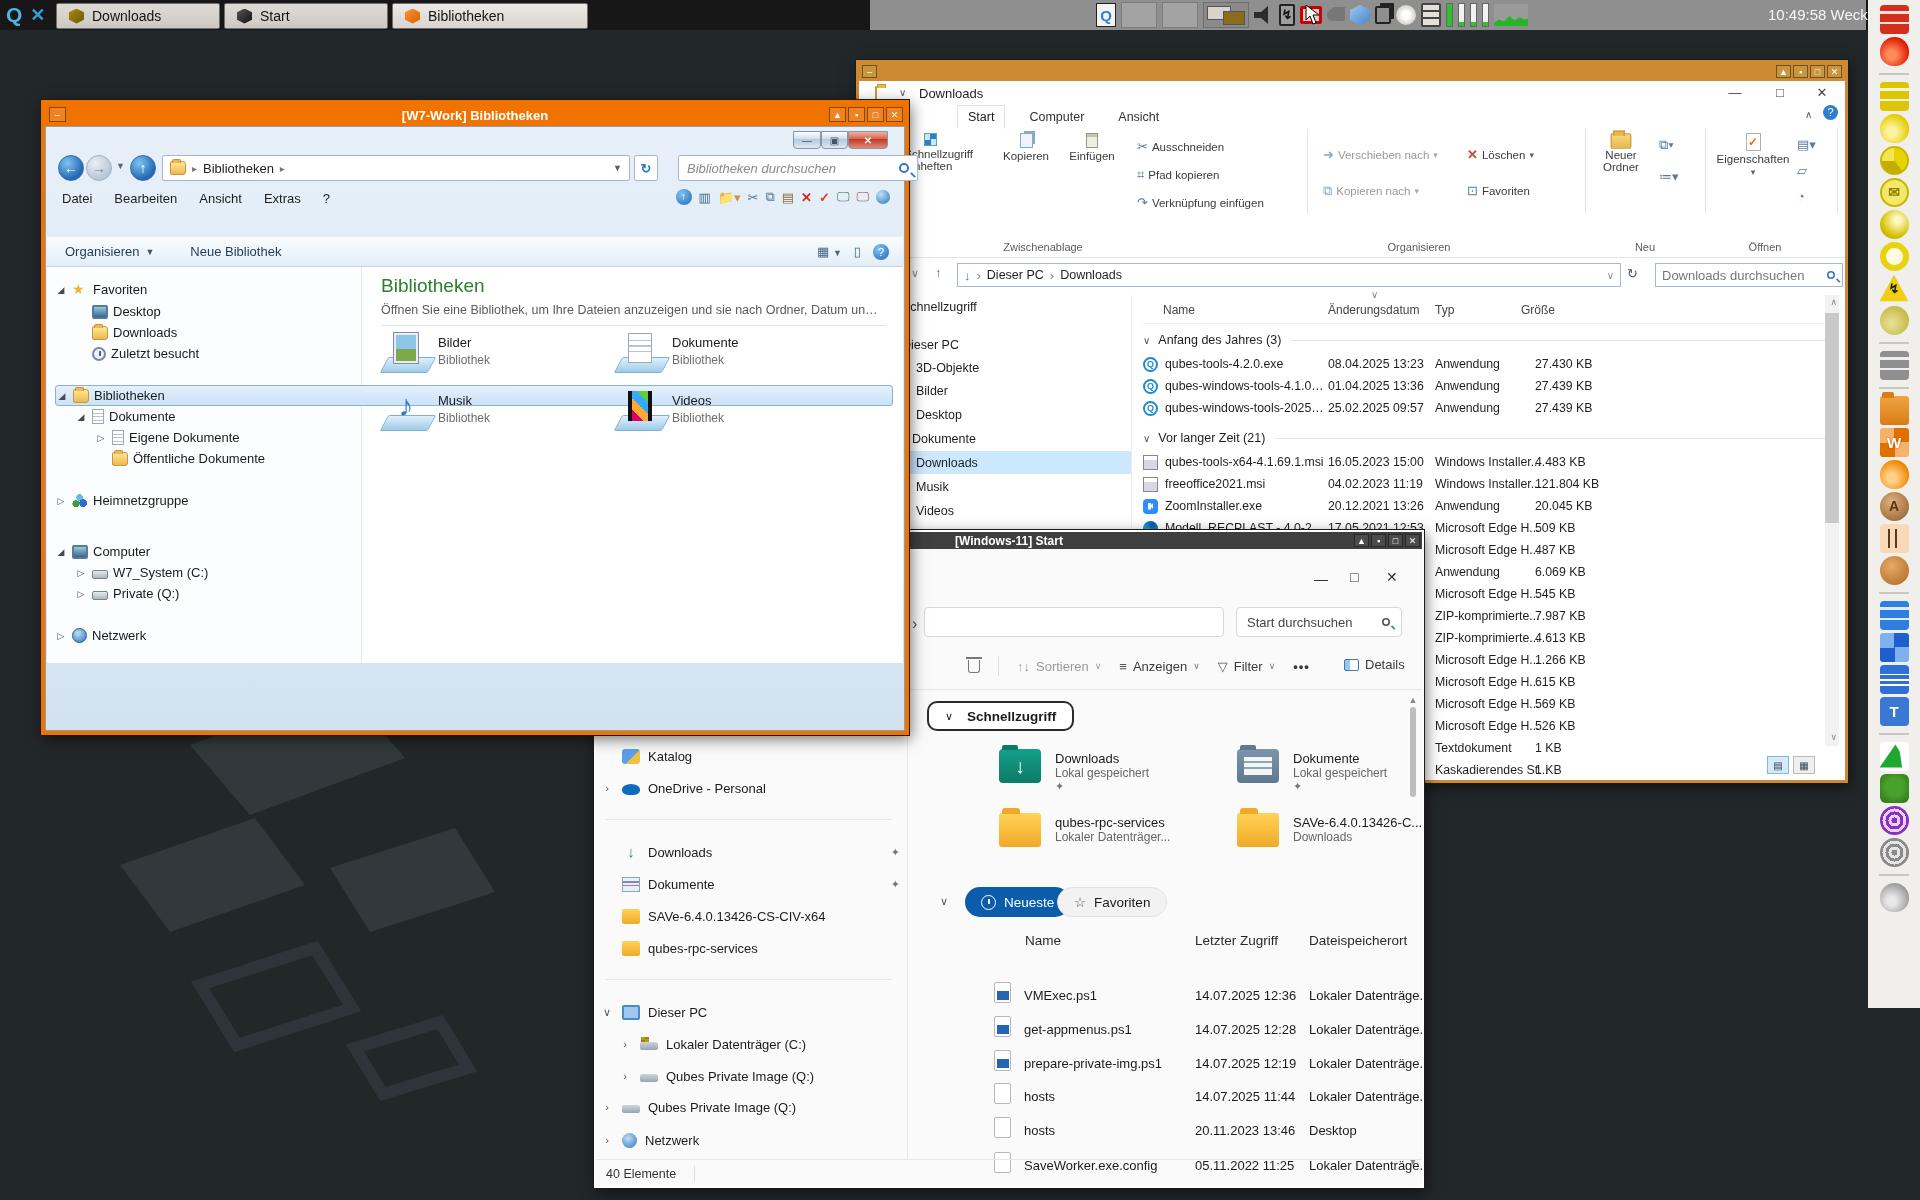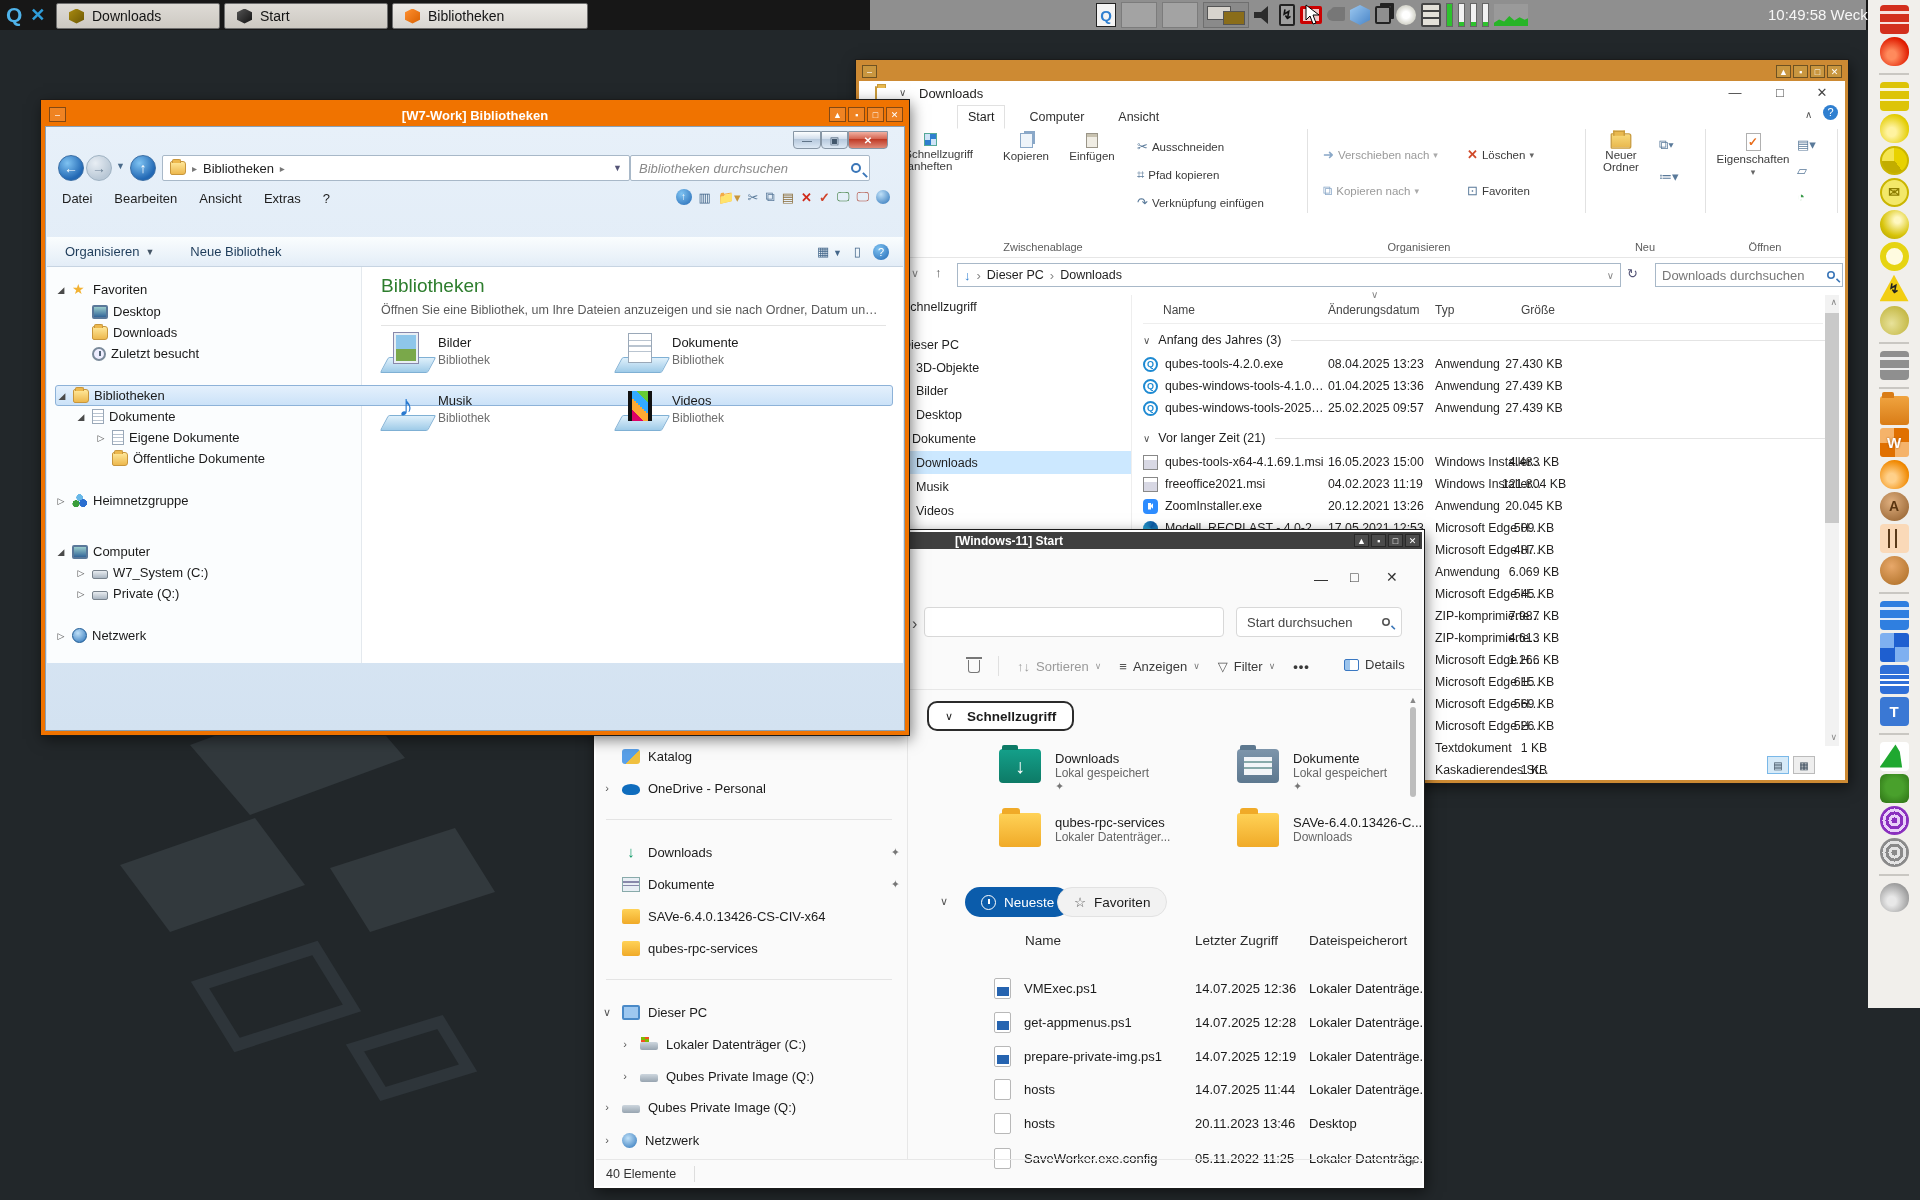--- a/index.html
+++ b/index.html
@@ -153,21 +153,21 @@
   .crumb{font-size:12.5px;color:#1e1e1e}
   .w10nav{font-size:12.5px;color:#1e1e1e}
   .w10nav .nrow{position:absolute;left:0;width:272px;height:23px;display:flex;align-items:center;gap:7px}
   .w10nav .nrow.sel{background:#cce8ff}
   .hcol{position:absolute;top:0;font-size:12px;color:#444}
   .wrow{position:relative;height:22px;display:flex;align-items:center}
   .ricon{position:absolute;left:284px;width:15px;height:15px}
   .rname{position:absolute;left:306px;width:160px;font-size:12.3px}
   .rdate{position:absolute;left:469px;width:105px;font-size:12.3px}
   .rtyp{position:absolute;left:576px;width:118px;font-size:12.3px}
-  .rsize{position:absolute;left:640px;width:70px;text-align:center;font-size:12.3px}
+  .rsize{position:absolute;left:676px;width:70px;text-align:left;font-size:12.3px}
   .grph{position:relative;height:26px;display:flex;align-items:center;color:#1d1d1d;font-size:12.5px}
   .grph .gline{flex:1;height:1px;background:#e4e4e4;margin:0 8px 0 10px}
   .iq{border:2px solid #1e8ad2;border-radius:50%;color:#1e8ad2;font-size:9px;font-weight:bold;display:flex;align-items:center;justify-content:center}
   .iq::before{content:"Q"}
   .imsi{background:#d8d8e4;border:1px solid #888;background-image:linear-gradient(#fff 30%,#0000 30%)}
   .izoom{background:#2d8cff;border-radius:4px;position:relative}
   .izoom::after{content:"";position:absolute;inset:4px 5px;background:#fff;clip-path:polygon(0 0,60% 0,60% 35%,100% 10%,100% 90%,60% 65%,60% 100%,0 100%)}
   .iedge{border-radius:50%;background:conic-gradient(from 210deg,#35c1e7,#0c59a4,#35c1e7)}
   .vtoggle{width:22px;height:18px;border:1px solid #7ab8e8;background:#d6eaf8;display:flex;align-items:center;justify-content:center;font-size:10px;color:#345}
   .vtoggle.plain{border-color:#bbb;background:#eee}
@@ -196,21 +196,21 @@
   .tico-doc::before{content:"";position:absolute;top:-4px;left:3px;width:16px;height:5px;background:#5d788f;border-radius:2px 2px 0 0}
   .tico-doc::after{content:"";position:absolute;inset:8px 7px;background:#f2f5f8;background-image:linear-gradient(#0000 20%,#8aa 20% 32%,#0000 32% 55%,#8aa 55% 67%,#0000 67%)}
   .tico-fold{width:42px;height:34px;border-radius:3px;background:linear-gradient(#ffd257,#f0aa28);position:relative}
   .tico-fold::before{content:"";position:absolute;top:-5px;left:3px;width:18px;height:6px;background:#f0aa28;border-radius:3px 3px 0 0}
   .pill{height:30px;border-radius:15px;display:flex;align-items:center;gap:8px;font-size:13.5px;padding:0 16px}
   .pill.blue{background:#0b5cab;color:#fff}
   .pill.lite{background:#f2f2f2;border:1px solid #e2e2e2;color:#1b1b1b}
   .oclock{width:15px;height:15px;border:1.8px solid #fff;border-radius:50%;position:relative}
   .oclock::after{content:"";position:absolute;left:6px;top:3px;width:1.8px;height:5px;background:#fff}
   .w11hdr{font-size:13.5px;color:#2a2a2a}
-  .w11row{position:absolute;left:390px;right:30px;height:30px;display:flex;align-items:center;font-size:13px;color:#1b1b1b}
+  .w11row{position:absolute;left:390px;right:30px;height:30px;display:flex;align-items:flex-end;font-size:13px;color:#1b1b1b}
   .fi{width:17px;height:21px;background:#fff;border:1px solid #b8b8b8;border-radius:2px;position:relative}
   .fi.ips::after{content:"";position:absolute;left:2px;bottom:2px;width:12px;height:9px;background:#2664b0}
   .w11side{font-size:13px;color:#1b1b1b}
   .srow{position:absolute;left:4px;width:300px;height:30px;display:flex;align-items:center;gap:8px}
   .srow .chev{width:14px;text-align:center;color:#555;font-size:11px}
   .srow.ind{padding-left:18px}
   .ssep{position:absolute;left:10px;width:286px;height:1px;background:#e4e4e4}
   .si{width:18px;height:15px;flex:0 0 auto}
   .si.gal{background:linear-gradient(135deg,#5aa0e8 55%,#f0c040 55%);border-radius:3px}
   .si.cloud{border-radius:50% 50% 40% 40%;background:#0f6cbd;height:11px;margin-top:3px}
@@ -815,21 +815,21 @@
     <span class="ab" style="left:70px;top:34px;color:#4a6a8a;font-size:9px">▼</span>
     <span class="navcirc navback ab" style="left:84px;top:28px">↑</span>
     <div class="w7field ab" style="left:116px;top:28px;width:468px;height:26px;gap:6px;padding:0 7px">
       <span class="ti fold"></span>
       <span style="color:#777;font-size:10px">▸</span>
       <span>Bibliotheken</span>
       <span style="color:#777;font-size:10px">▸</span>
       <span style="margin-left:auto;color:#557;font-size:9px">▼</span>
     </div>
     <div class="w7field ab" style="left:588px;top:28px;width:24px;height:26px;justify-content:center;color:#2a7ab8;font-weight:bold">↻</div>
-    <div class="w7field ab" style="left:584px;top:28px;width:240px;height:26px;padding:0 8px;color:#8a8a8a;font-style:italic">
+    <div class="w7field ab" style="left:632px;top:28px;width:240px;height:26px;padding:0 8px;color:#8a8a8a;font-style:italic">
       <span class="ell" style="flex:1">Bibliotheken durchsuchen</span>
       <span class="mag"></span>
     </div>
 
     <div class="ab f w7menu" style="left:16px;top:64px;gap:22px" id="w7menu">
         <span>Datei</span>
         <span>Bearbeiten</span>
         <span>Ansicht</span>
         <span>Extras</span>
         <span>?</span>

